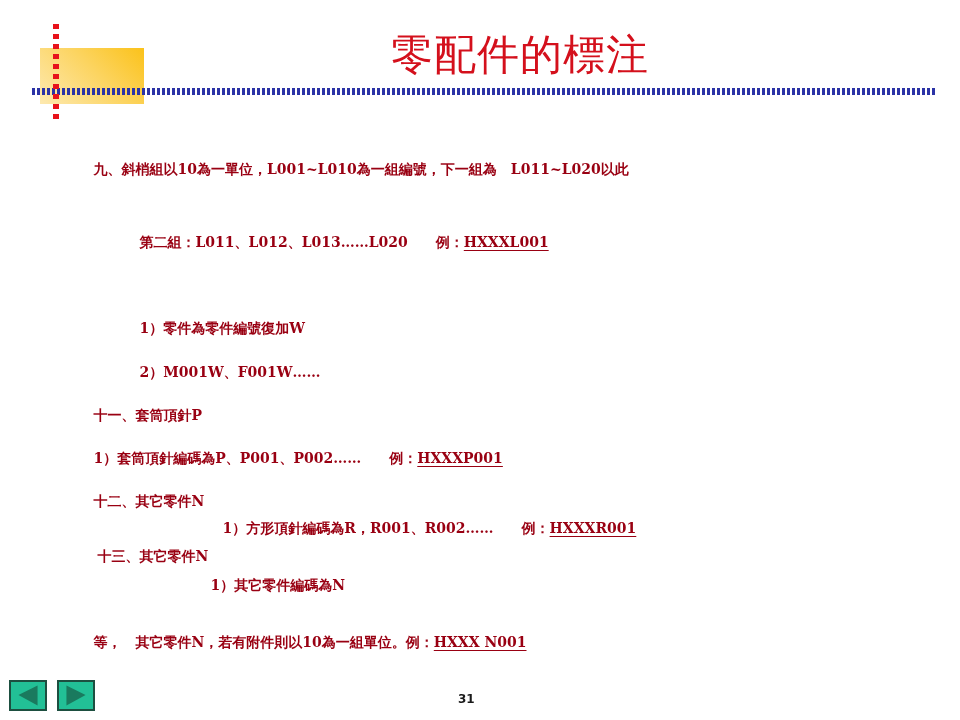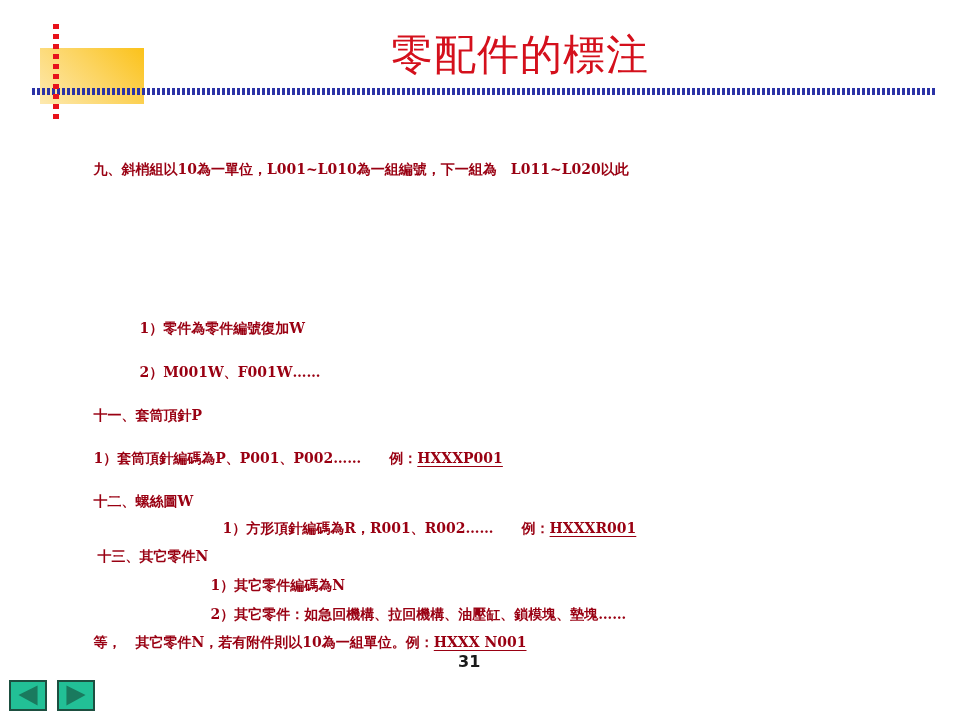--- a/index.html
+++ b/index.html
@@ -57,24 +57,24 @@
       font-weight: bold;
       font-family: "DejaVu Serif", "Liberation Serif", serif;
       transform-origin: left top;
     }
     .body-line .ex {
       text-decoration: underline;
       text-underline-offset: 3px;
     }
     .page-num {
       position: absolute;
-      left: 458px; top: 652px;
+      left: 458px; top: 692px;
       font-family: "DejaVu Sans", sans-serif;
       font-weight: bold;
-      font-size: 16px;
+      font-size: 12px;
       color: #1a1a1a;
     }
     .nav-btn {
       position: absolute;
       top: 680px;
       width: 38px; height: 31px;
       background: #22c096;
       border: 2px solid #1d4f40;
       box-sizing: border-box;
       cursor: pointer;
@@ -90,50 +90,50 @@
 
   <div class="deco-box"></div>
   <div class="deco-hline"></div>
   <div class="deco-vline"></div>
 
   <div class="title">零配件的標注</div>
 
   <div class="body-line" style="left:74px; top:130px;">
     <span>九、斜梢組以10為一單位，L001~L010為一組編號，下一組為　L011~L020以此</span>
   </div>
+  <div class="body-line" style="left:120px; top:203px;">
+    <span>第二組：L011、L012、L013……L020　　例：</span><span class="ex">HXXXL001</span>
+  </div>
 
   <div class="body-line" style="left:120px; top:289px;">
     <span>1）零件為零件編號復加W</span>
   </div>
   <div class="body-line" style="left:120px; top:333px;">
     <span>2）M001W、F001W……</span>
   </div>
 
   <div class="body-line" style="left:74px; top:376px;">
     <span>十一、套筒頂針P</span>
   </div>
   <div class="body-line" style="left:74px; top:419px;">
     <span>1）套筒頂針編碼為P、P001、P002……　　例：</span><span class="ex">HXXXP001</span>
   </div>
 
   <div class="body-line" style="left:74px; top:462px;">
-    <span>十二、螺絲圖W</span>
+    <span>十二、其它零件N</span>
   </div>
   <div class="body-line" style="left:203px; top:489px;">
     <span>1）方形頂針編碼為R，R001、R002……　　例：</span><span class="ex">HXXXR001</span>
   </div>
 
   <div class="body-line" style="left:78px; top:517px;">
     <span>十三、其它零件N</span>
   </div>
   <div class="body-line" style="left:191px; top:546px;">
     <span>1）其它零件編碼為N</span>
-  </div>
-  <div class="body-line" style="left:191px; top:575px;">
-    <span>2）其它零件：如急回機構、拉回機構、油壓缸、鎖模塊、墊塊……</span>
   </div>
   <div class="body-line" style="left:74px; top:603px;">
     <span>等，　其它零件N，若有附件則以10為一組單位。例：</span><span class="ex">HXXX N001</span>
   </div>
 
   <div class="page-num">31</div>
 
   <div class="nav-btn nav-prev">
     <svg viewBox="0 0 38 31">
       <polygon points="8,15 30,4 30,27" fill="#1a7a5e"></polygon>

